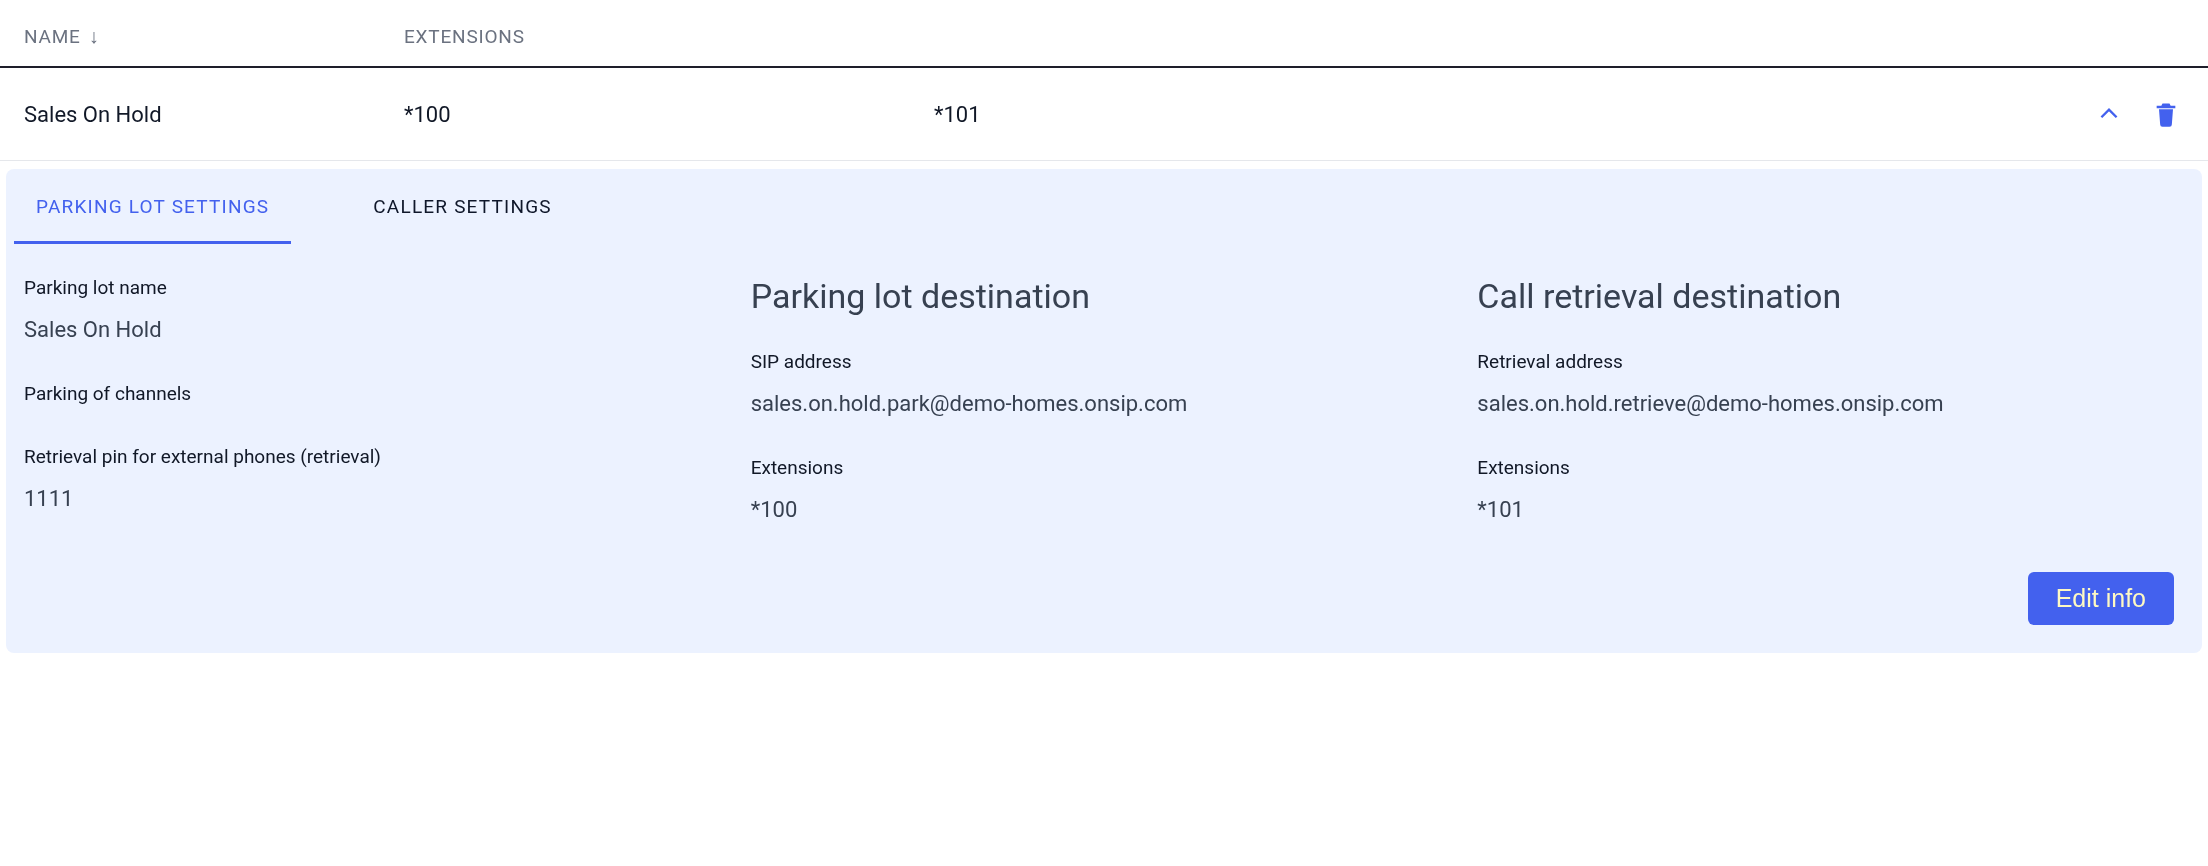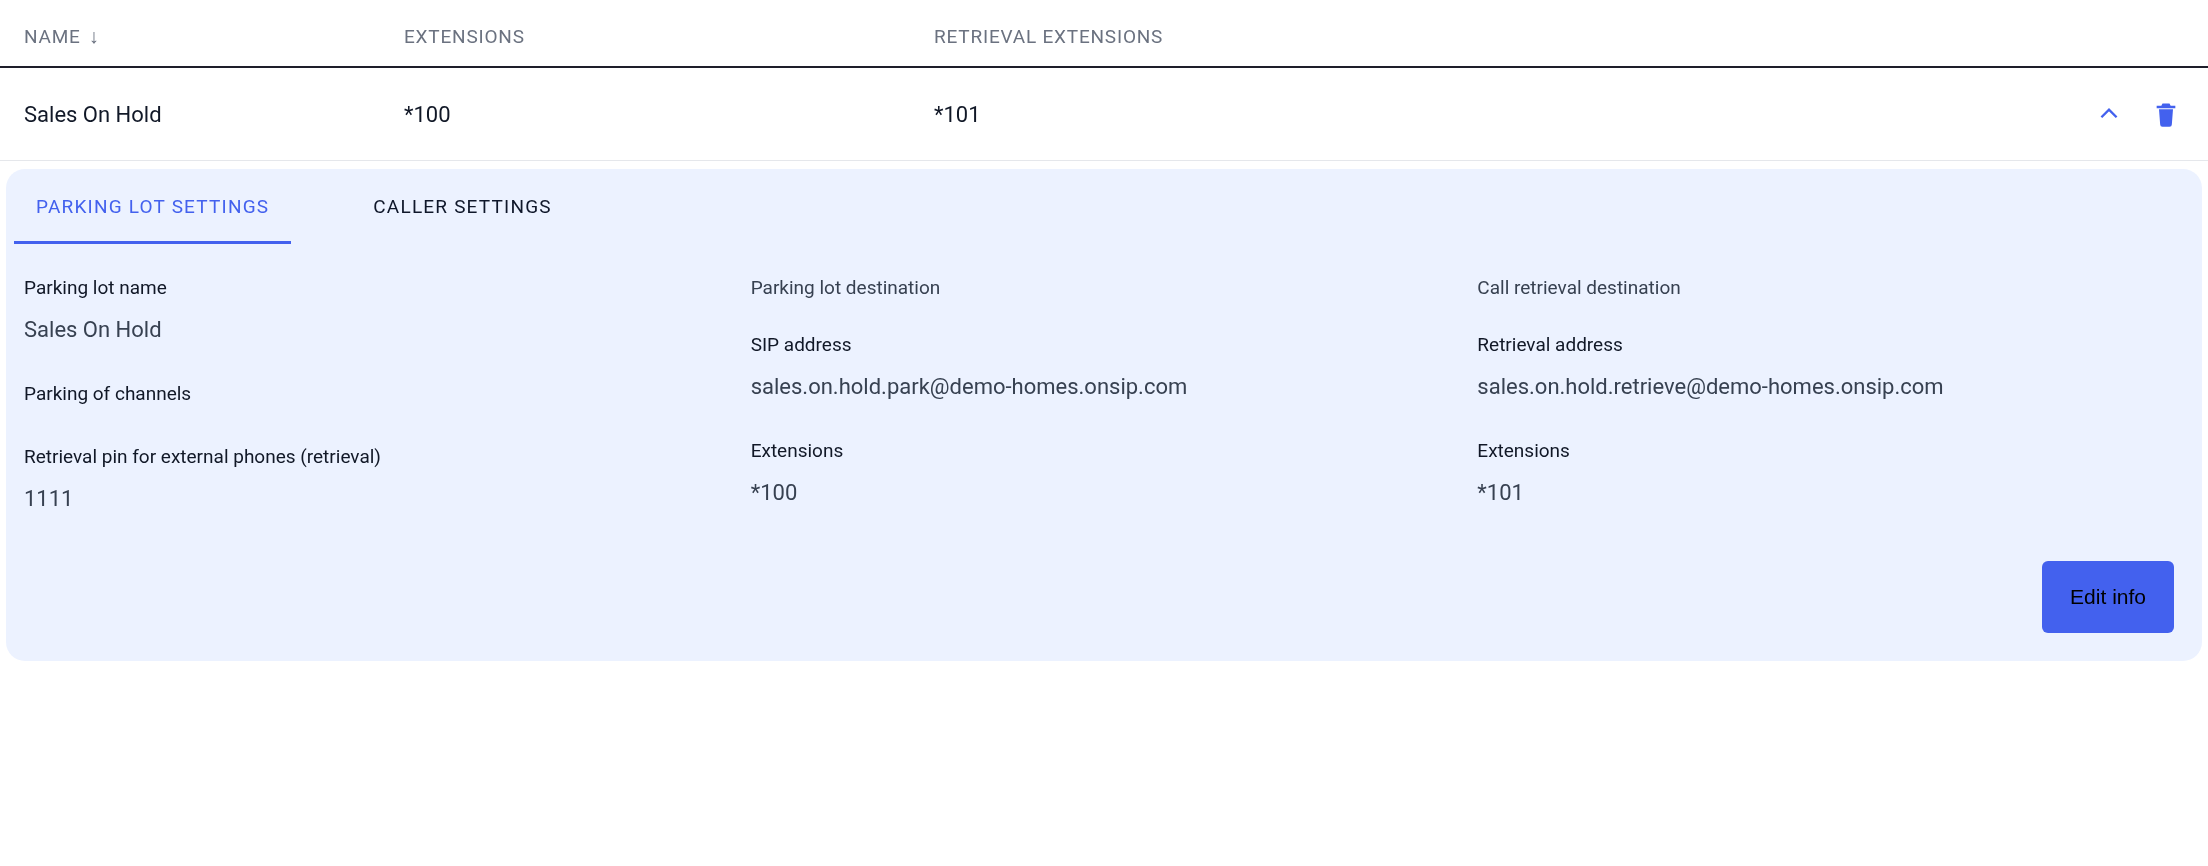--- a/index.html
+++ b/index.html
@@ -40,21 +40,21 @@
     .chevron-btn, .trash-btn {
       background: none; border: none; cursor: pointer; padding: 4px;
       display: flex; align-items: center; justify-content: center;
     }
     .chevron-btn svg { width: 26px; height: 26px; stroke: #4361ee; fill: none; stroke-width: 2.2; }
     .trash-btn svg   { width: 28px; height: 28px; fill: #4361ee; }
 
     .detail-panel {
       margin: 8px 6px 0 6px;
       background: #ecf2ff;
-      border-radius: 19px;
+      border-radius: 8px;
       padding-bottom: 28px;
     }
     .tabs {
       display: flex;
       gap: 60px;
       padding: 0 8px;
     }
     .tab {
       padding: 26px 22px;
       font-size: 19px;
@@ -77,51 +77,48 @@
     .detail-body {
       display: flex;
       padding: 32px 18px 10px;
       gap: 20px;
     }
     .dcol { flex: 1; min-width: 0; }
     .dcol.c1 { flex: 1; }
     .dcol.c2 { flex: 1; }
     .dcol.c3 { flex: 1; }
     .section-heading {
-      font-size: 19px; color: #374151; font-weight: 400; margin-bottom: 34px;
+      font-size: 34px; color: #374151; font-weight: 400; margin-bottom: 34px;
     }
     .field { margin-bottom: 40px; }
     .field-label { font-size: 19px; color: #111827; font-weight: 400; margin-bottom: 18px; }
     .field-value { font-size: 22px; color: #374151; font-weight: 400; word-break: break-word; }
     .edit-wrap { display: flex; justify-content: flex-end; padding: 0 28px; }
     .edit-btn {
       background: #4361ee;
-      color: #000000;
+      color: #fef9c3;
       border: none;
-      font-size: 21px;
-      padding: 24px 28px;
+      font-size: 25px;
+      padding: 12px 28px;
       border-radius: 6px;
       cursor: pointer;
     }
   </style>
 </head>
 <body>
 
 <div class="table-wrapper">
 
   <div class="table-header">
     <div class="th col-name">
       <span>NAME</span>
       <span class="sort-arrow">↓</span>
     </div>
     <div class="th col-ext">
       <span>EXTENSIONS</span>
-    </div>
-    <div class="th col-retr">
-      <span>RETRIEVAL EXTENSIONS</span>
     </div>
     <div class="col-act"></div>
   </div>
 
   <div class="table-row">
     <div class="td col-name">Sales On Hold</div>
     <div class="td col-ext">*100</div>
     <div class="td col-retr">*101</div>
     <div class="col-act">
       <button class="chevron-btn">

